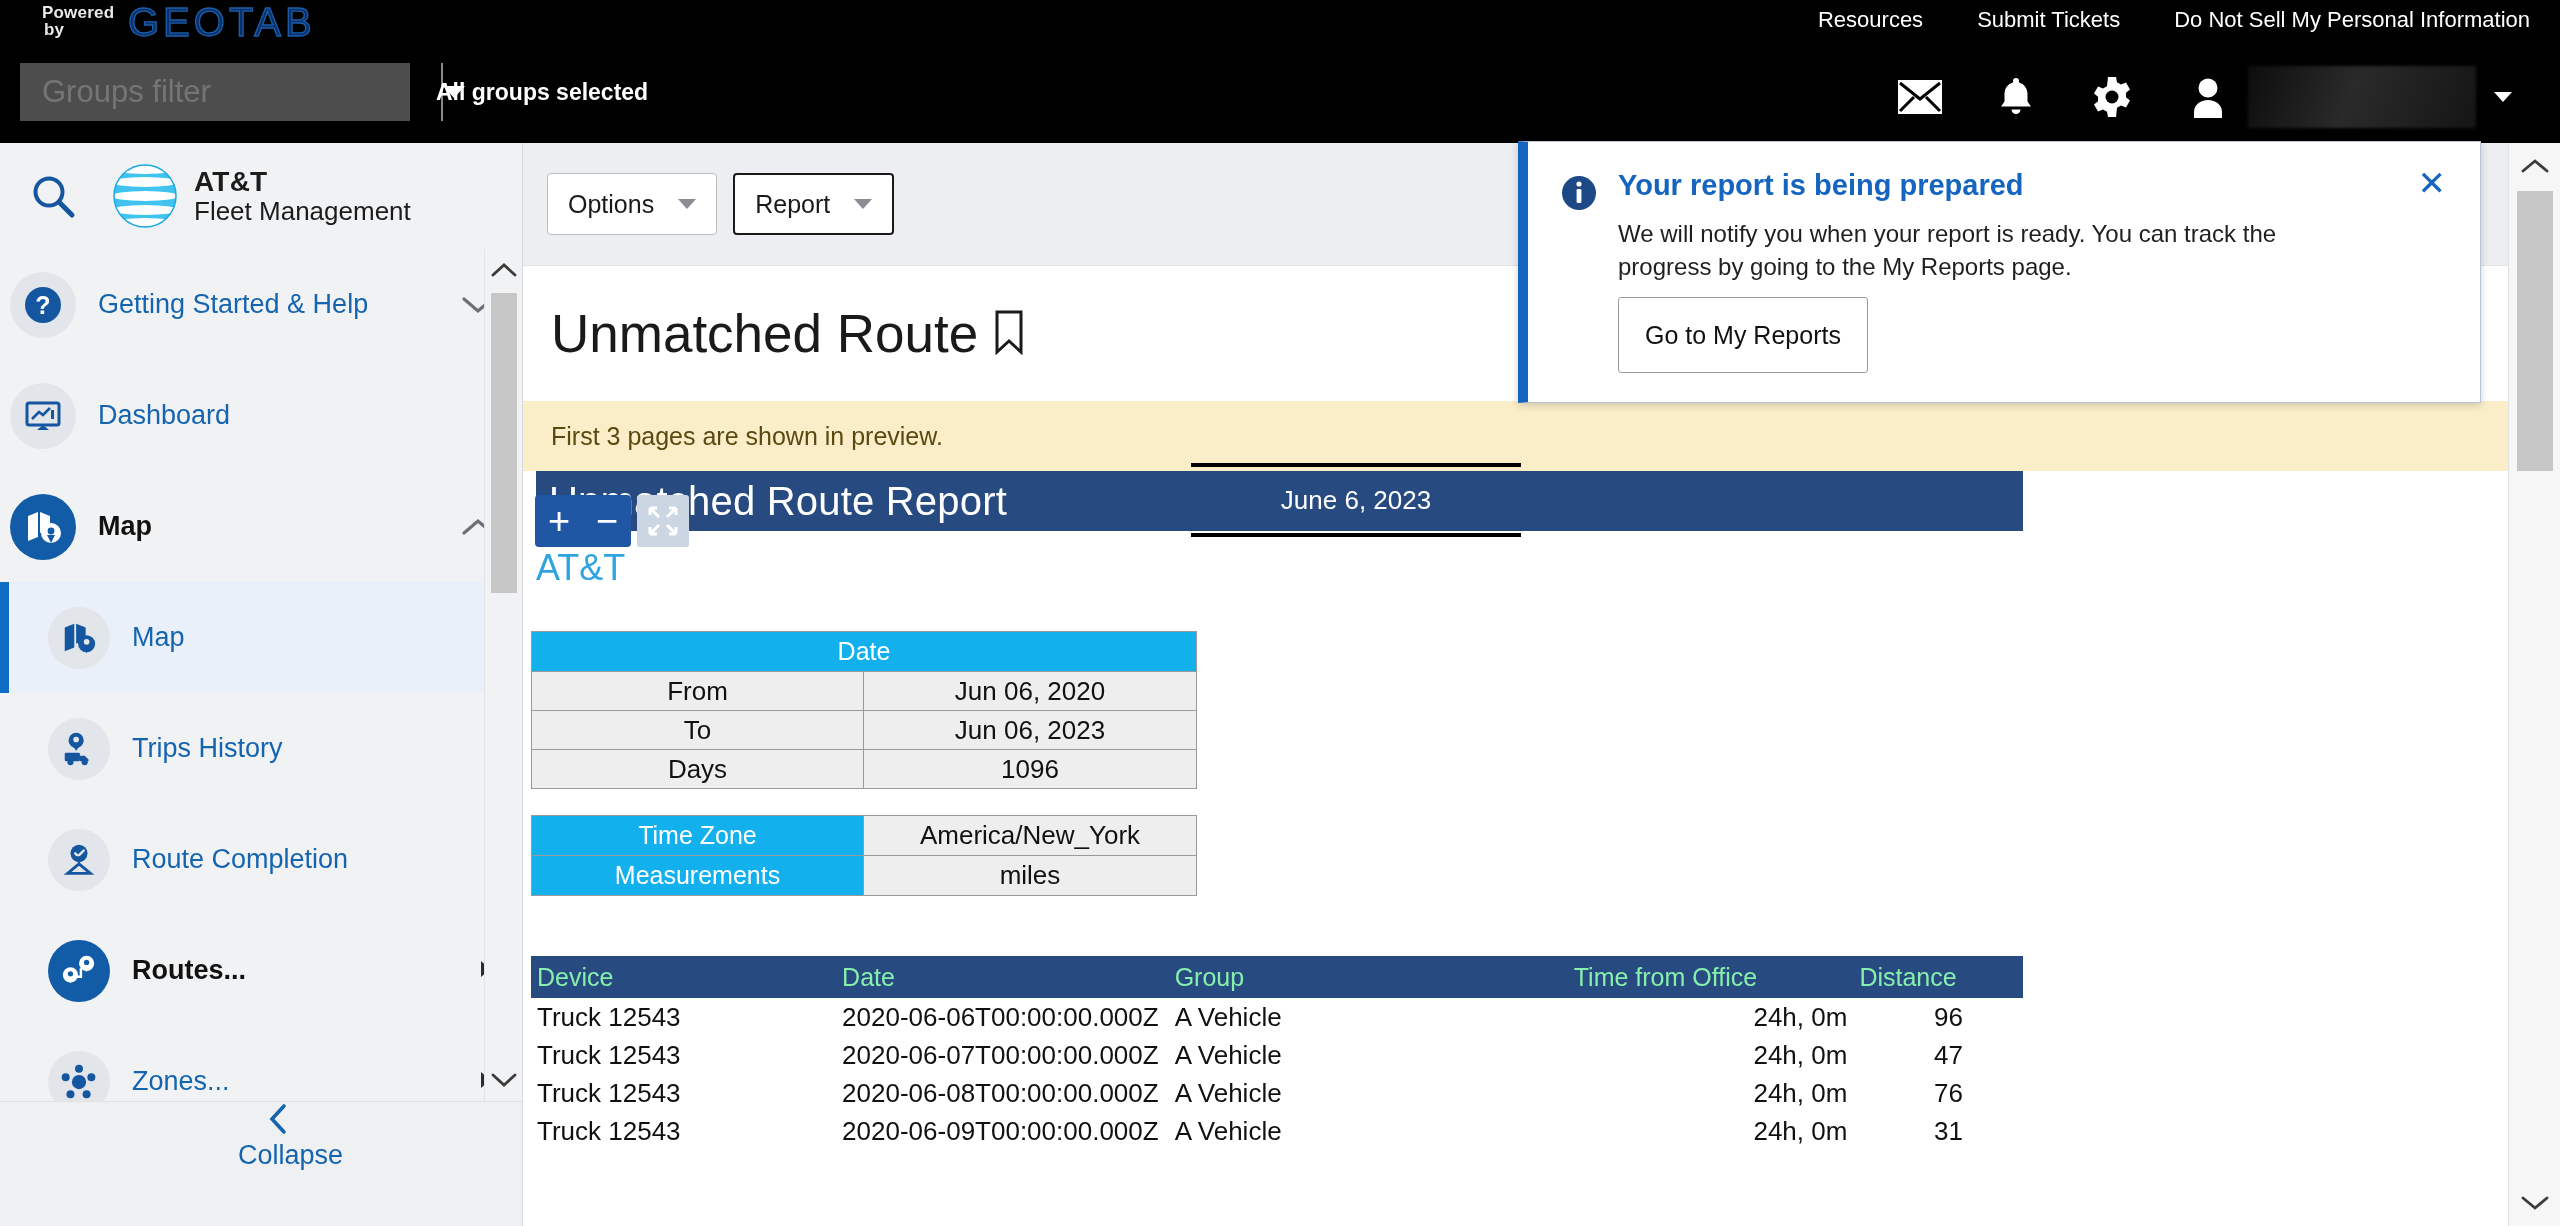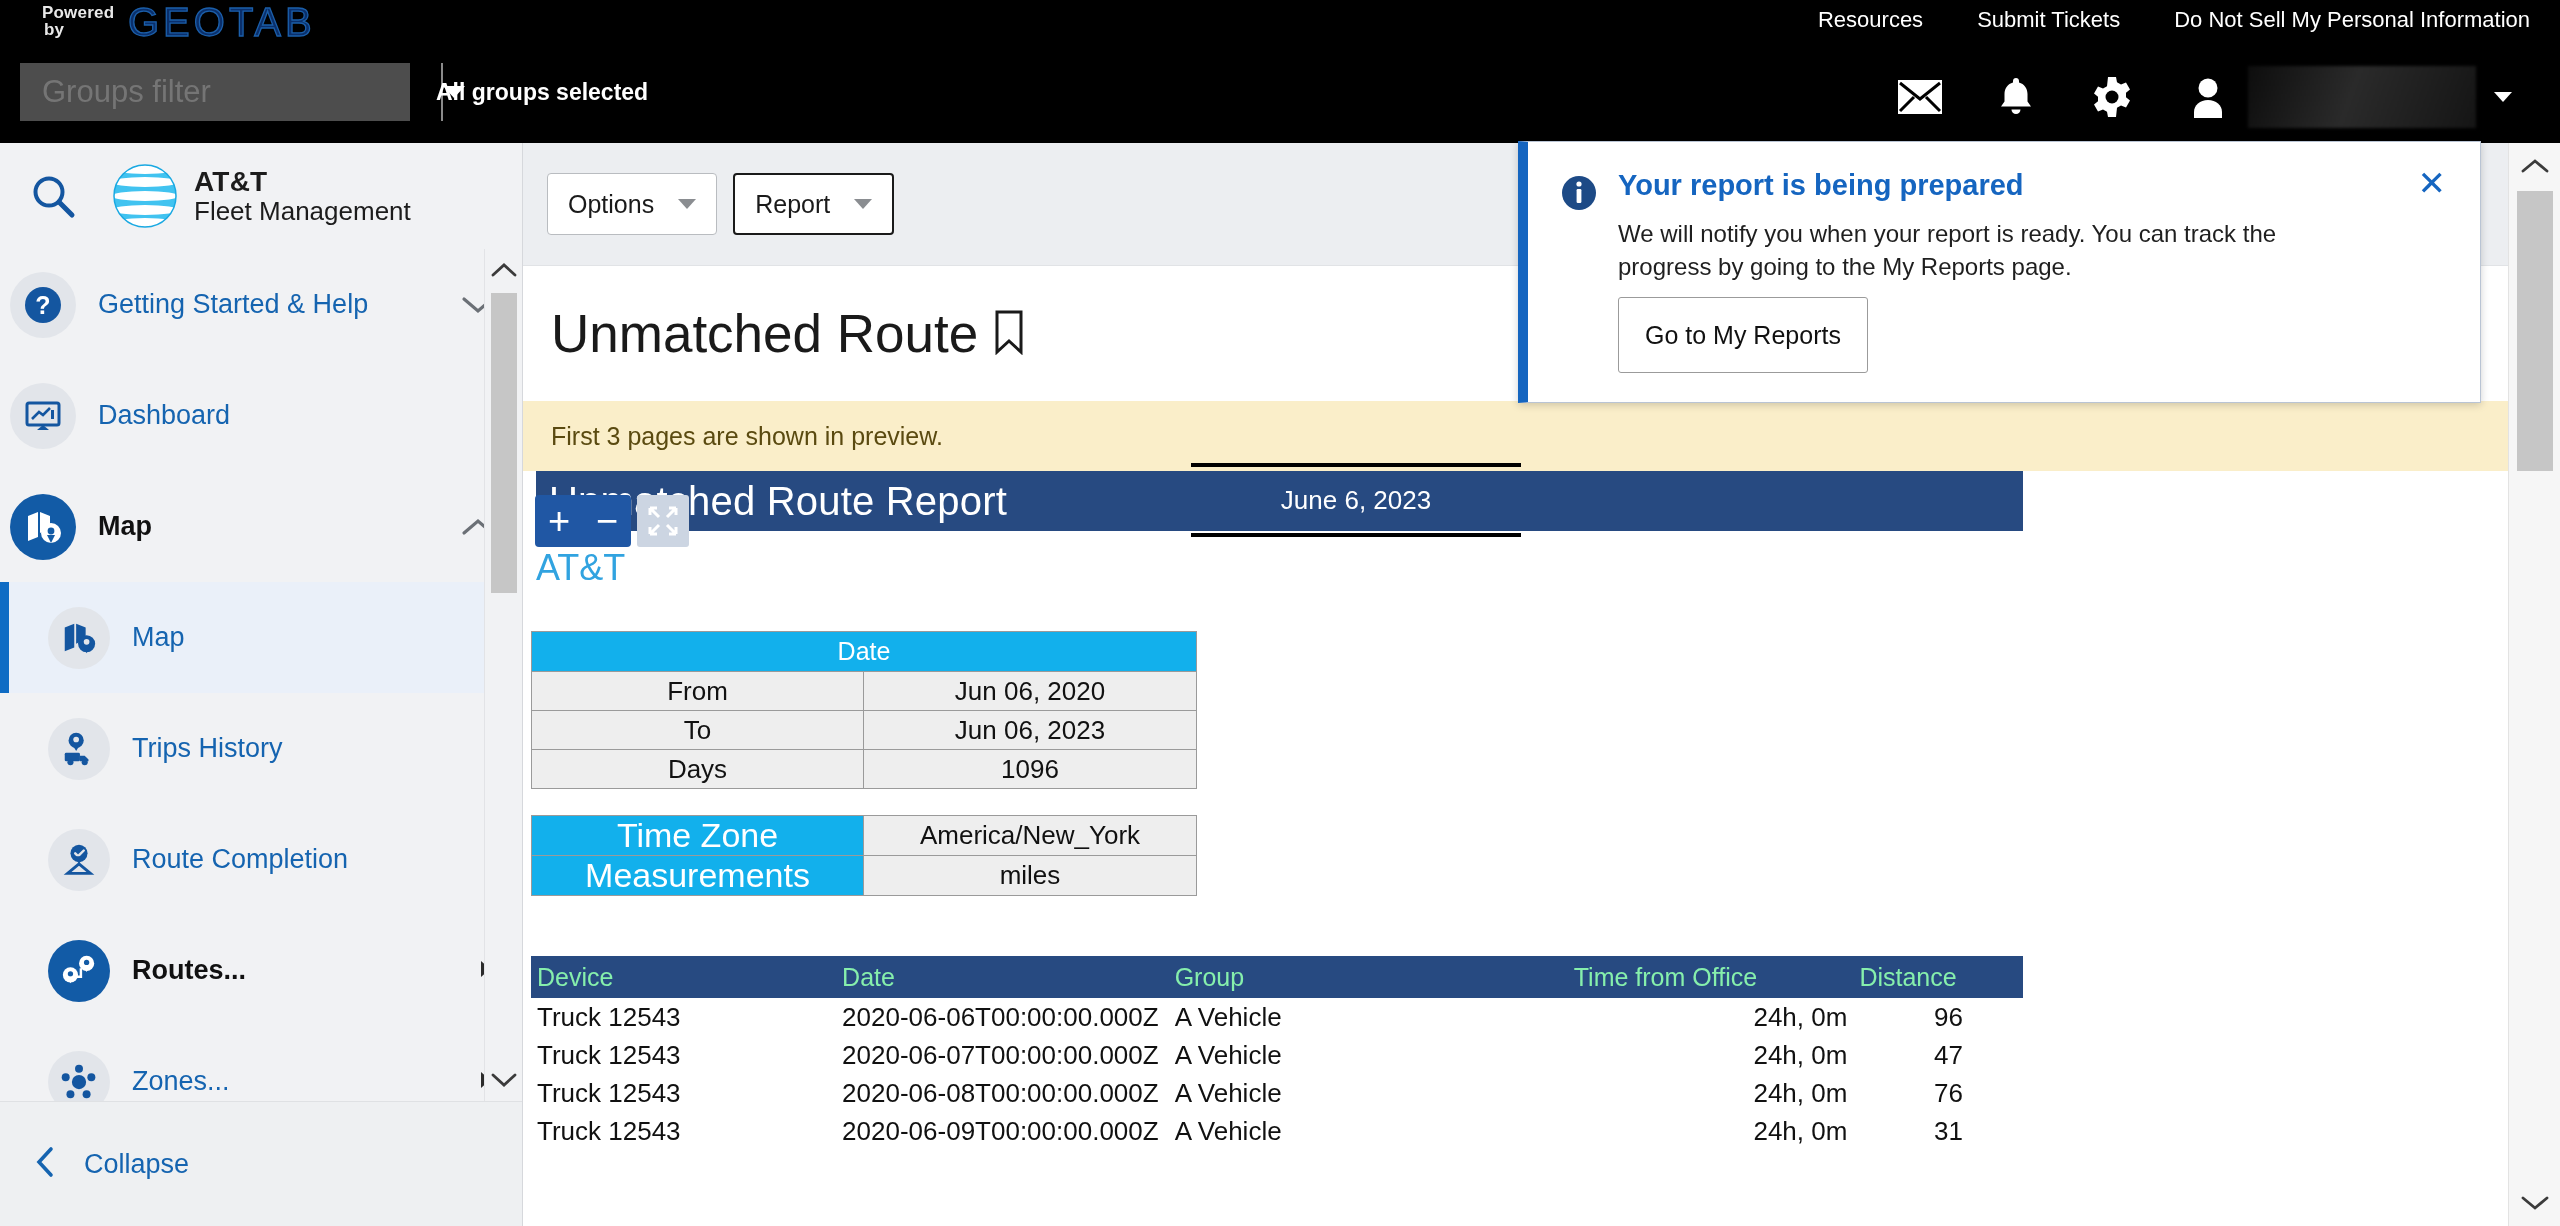--- a/index.html
+++ b/index.html
@@ -144,21 +144,21 @@
   .sb-scroll-arrow { height: 42px; display:flex; align-items:center; justify-content:center; color:#3b3b3b; cursor:pointer;}
   .sb-scroll-thumb {
     position:absolute; left: 6px; top: 44px; width: 26px; height: 300px;
     background: #c6c6c6;
   }
   .sb-scroll-arrow.bottom { position:absolute; bottom:0; left:0; right:0; }
 
   .collapse-bar {
     position:absolute; left:0; bottom:0; width: 523px; height: 125px;
     background: #eef0f2; border-top: 1px solid #dfe1e4;
-    display:flex; align-items:center; padding-left: 32px; cursor:pointer;
+    display:flex; align-items:center; padding-left: 32px; cursor:pointer;flex-direction:column;
   }
   .collapse-bar .lbl { margin-left: 26px; font-size: 27px; color:#1564b0; }
 
   
   .main {
     position: absolute; left: 523px; top: 143px;
     width: 1985px; height: 1083px;
     background: #ffffff; overflow: hidden;
   }
   .toolbar {
@@ -231,21 +231,21 @@
   table.meta td, table.meta th { border: 1px solid #9a9a9a; }
   .meta-hdr {
     background: #12b0ec; color:#ffffff; font-size: 25px; font-weight:400;
     text-align:center; height: 40px;
   }
   .meta-row td { background:#eeeeee; font-size:26px; text-align:center; height: 39px; color:#111; }
   .m-w1 { width: 332px; }
   .m-w2 { width: 333px; }
 
   .meta2 { margin-top: 26px; }
-  .meta2 .lbl { background:#12b0ec; color:#ffffff; font-size:34px; text-align:center; height:40px; width:332px;}
+  .meta2 .lbl { background:#12b0ec; color:#ffffff; font-size:25px; text-align:center; height:40px; width:332px;}
   .meta2 .val { background:#eeeeee; color:#111; font-size:26px; text-align:center; height:40px; width:333px;}
 
   table.data { border-collapse: collapse; margin-left: 8px; margin-top: 60px; width: 1492px; }
   table.data thead th {
     background:#274a81; color:#86efac; font-size: 25px; font-weight:400;
     height: 42px; text-align:left; padding: 0 6px;
   }
   table.data tbody td {
     font-size: 26px; color:#111111; height: 38px; padding: 0 6px; background:#ffffff;
   }

